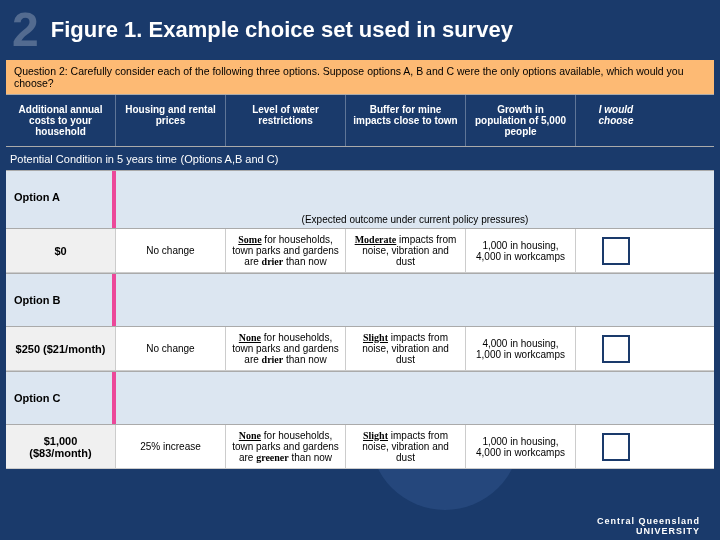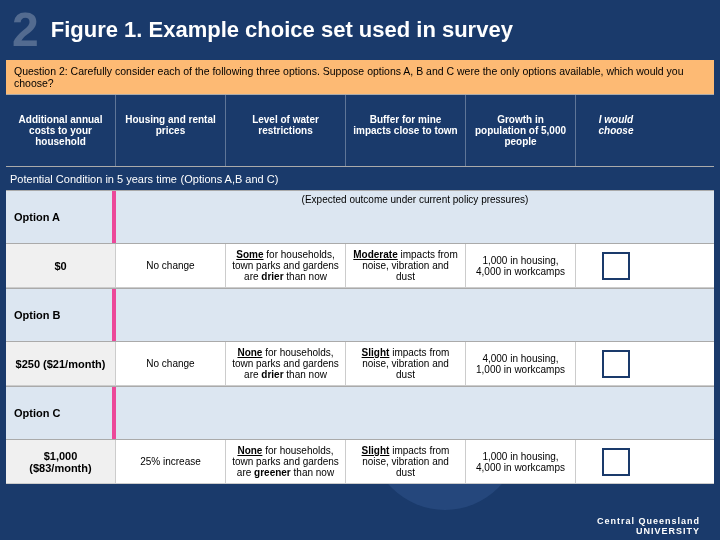--- a/index.html
+++ b/index.html
@@ -68,21 +68,21 @@
     }
 
     
     .col-headers {
       display: grid;
       grid-template-columns: 110px 110px 120px 120px 110px 80px;
       background: #1a3a6b;
       border-bottom: 1px solid #aaa;
     }
     .col-header {
-      padding: 19px 6px;
+      padding: 9px 6px;
       color: #ffffff;
       font-size: 10px;
       font-weight: bold;
       text-align: center;
       border-right: 1px solid rgba(255,255,255,0.3);
     }
     .col-header:last-child { border-right: none; }
     .col-header.italic { font-style: italic; }
 
     
@@ -112,20 +112,21 @@
       font-weight: bold;
       font-size: 11px;
       color: #000;
       border-right: 4px solid #ec4899;
     }
     .option-desc {
       padding: 3px 8px;
       font-size: 10px;
       text-align: center;
       color: #000;
+      margin-top: 40px;
     }
 
     
     .data-row {
       display: grid;
       grid-template-columns: 110px 110px 120px 120px 110px 80px;
       border-bottom: 1px solid #ccc;
     }
     .data-cell {
       padding: 5px 6px;
@@ -136,21 +137,21 @@
       display: flex;
       align-items: center;
       justify-content: center;
     }
     .data-cell:last-child { border-right: none; }
     .data-cell.cost {
       font-weight: bold;
       font-size: 11px;
       background: #f0f0f0;
     }
-    .data-cell .bold { font-weight: bold; }
+    .data-cell .bold { font-weight: bold; font-family: Liberation Serif, serif; }
     .data-cell .underline { text-decoration: underline; }
 
     
     .checkbox-cell {
       display: flex;
       align-items: center;
       justify-content: center;
     }
     .checkbox {
       width: 28px;

